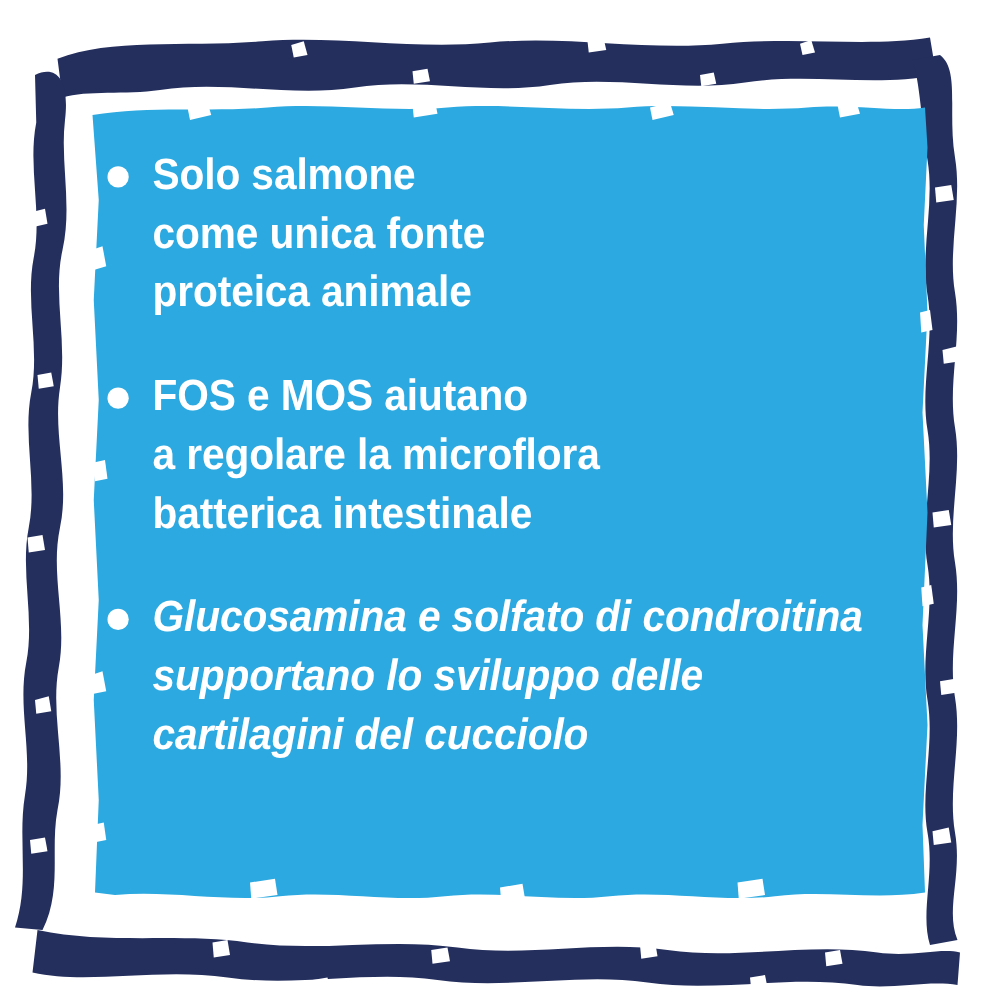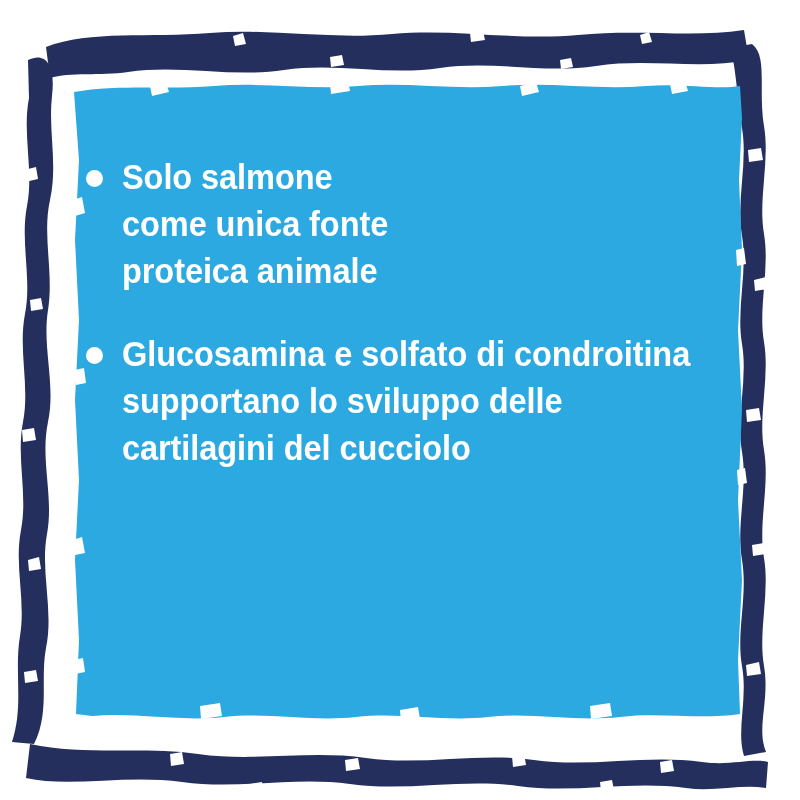--- a/index.html
+++ b/index.html
@@ -30,28 +30,27 @@
     left: 0; top: 0;
     width: 800px; height: 800px;
   }
 
   
   .bullets {
     position: absolute;
     left: 84px;
     top: 116px;
     width: 650px;
-    margin-top: 37px;
   }
   .bullet-row {
     position: relative;
     padding-left: 38px;
     margin-bottom: 36px;
   }
-  .bullet-row:last-child { margin-bottom: 0; }
+  .bullet-row:last-child { margin-bottom: 0; font-style: italic; }
   .bullet-dot {
     position: absolute;
     left: 2px;
     top: 17px;
     width: 17px;
     height: 17px;
     border-radius: 50%;
     background: #ffffff;
   }
   .bullet-lines {
@@ -170,20 +169,28 @@
 
     <div class="bullet-row">
       <span class="bullet-dot"></span>
       <div class="bullet-lines">
         <span class="ln">Solo salmone</span>
         <span class="ln">come unica fonte</span>
         <span class="ln">proteica animale</span>
       </div>
     </div>
 
+    <div class="bullet-row">
+      <span class="bullet-dot"></span>
+      <div class="bullet-lines">
+        <span class="ln">FOS e MOS aiutano</span>
+        <span class="ln">a regolare la microflora</span>
+        <span class="ln">batterica intestinale</span>
+      </div>
+    </div>
 
     <div class="bullet-row">
       <span class="bullet-dot"></span>
       <div class="bullet-lines">
         <span class="ln">Glucosamina e solfato di condroitina</span>
         <span class="ln">supportano lo sviluppo delle</span>
         <span class="ln">cartilagini del cucciolo</span>
       </div>
     </div>
 

